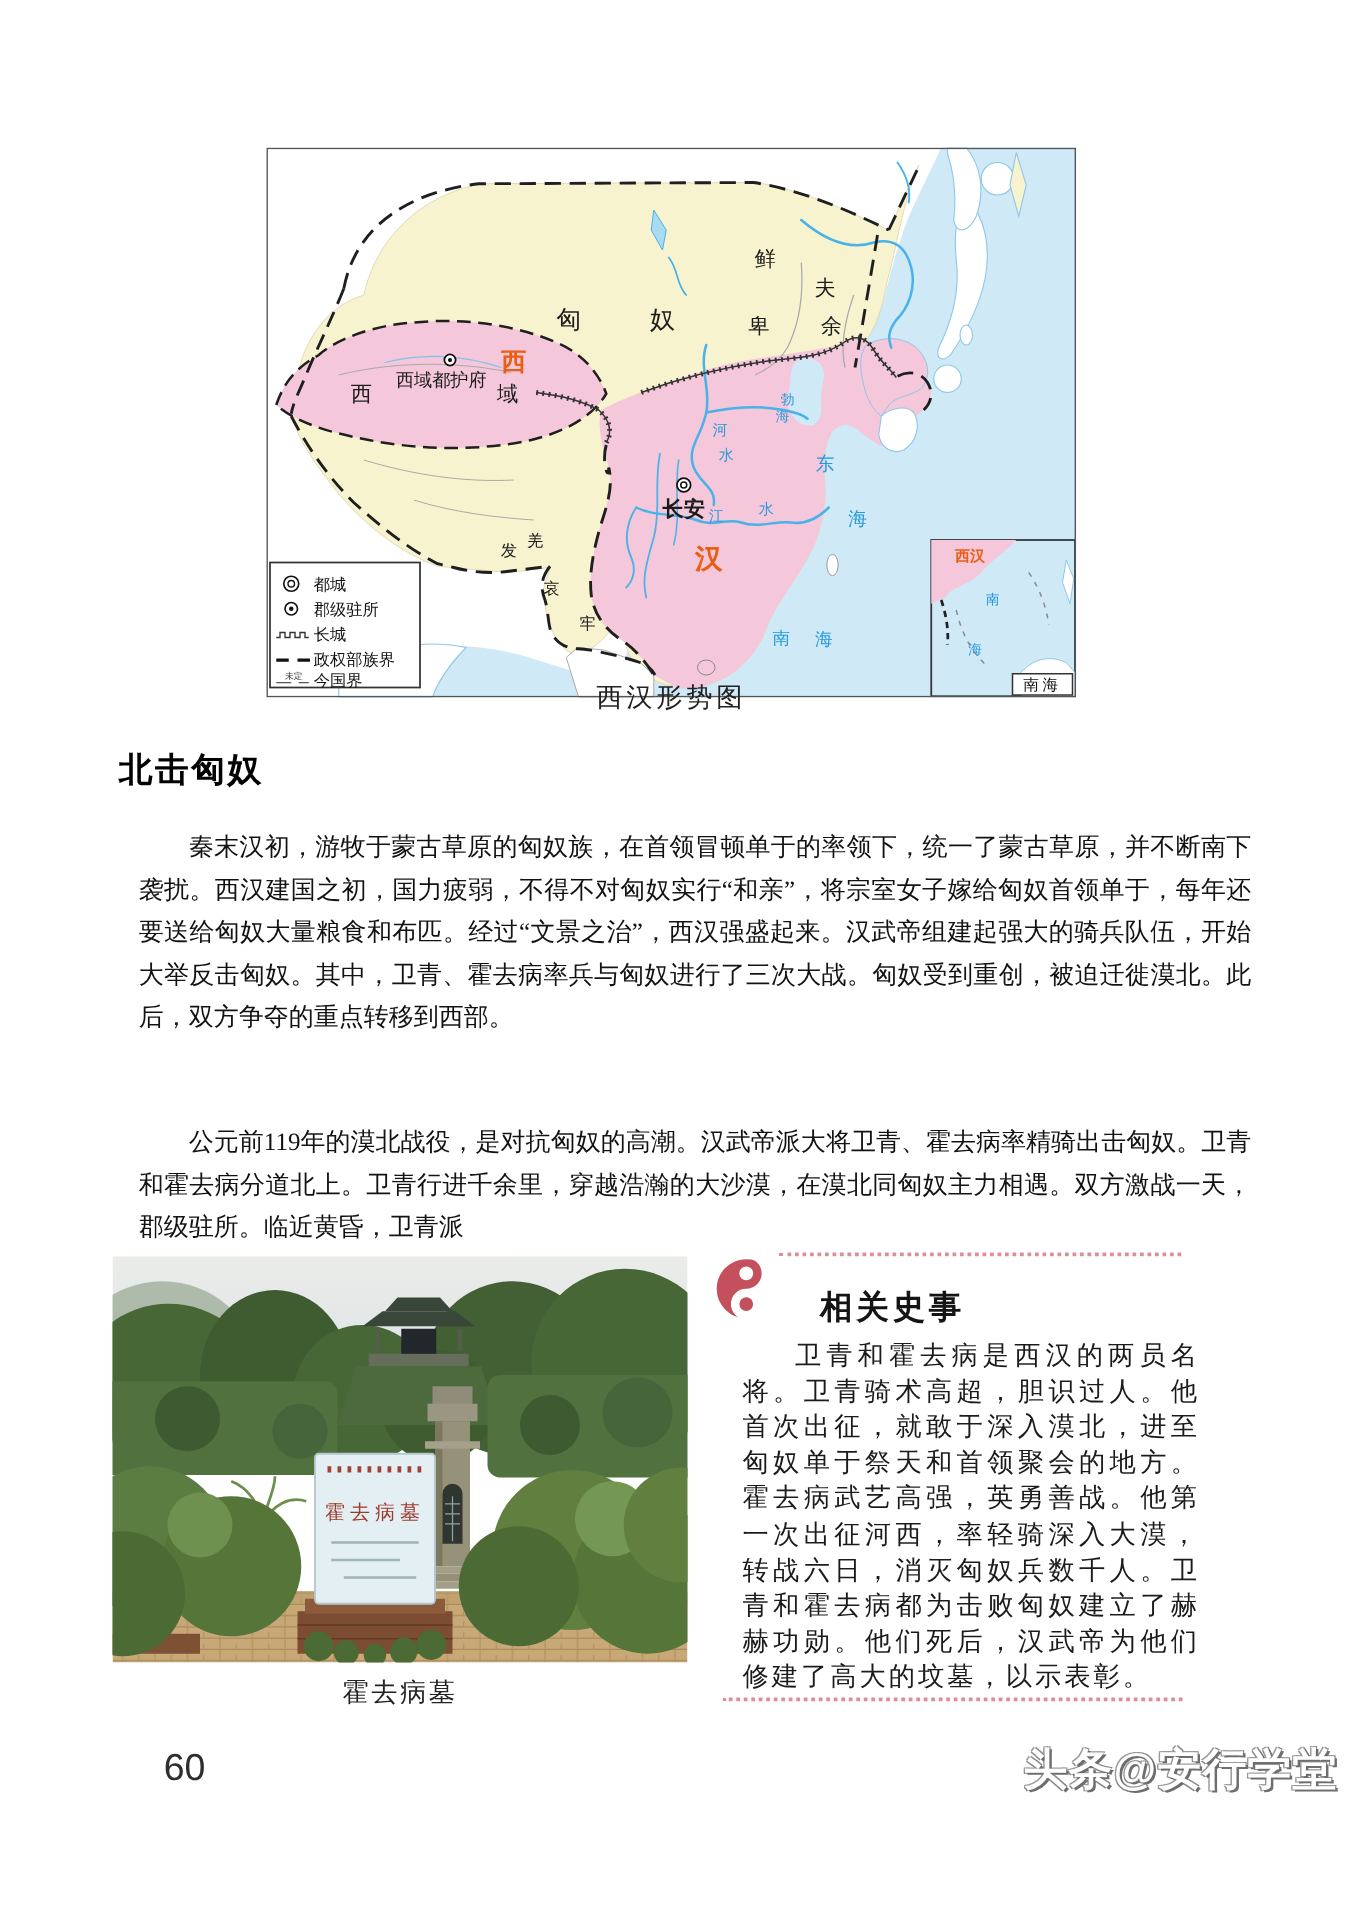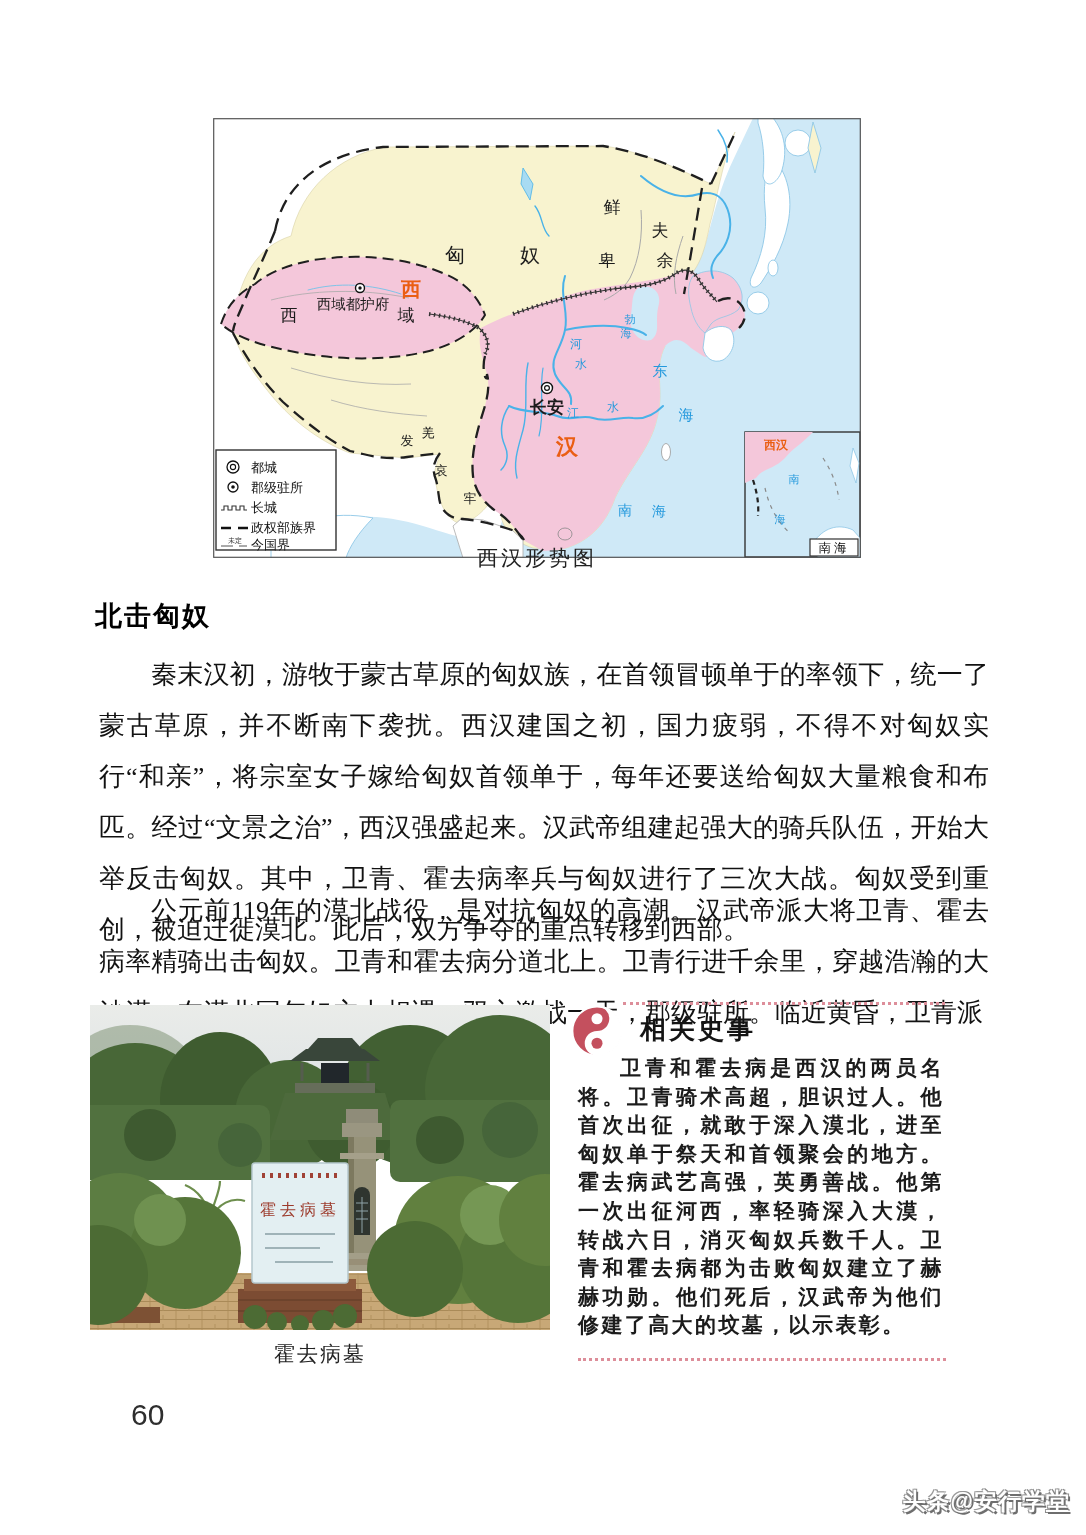--- a/index.html
+++ b/index.html
@@ -3,40 +3,40 @@
 <meta charset="utf-8">
 <style>
   html,body{margin:0;padding:0;background:#fff;}
   .page{position:relative;width:1086px;height:1535px;background:#ffffff;overflow:hidden;
         font-family:"Liberation Serif",serif;color:#111;}
   .map-figure{position:absolute;left:213px;top:118px;width:648px;height:440px;}
   .map-caption{position:absolute;left:213px;top:544px;width:648px;text-align:center;
         font-size:21px;letter-spacing:3px;color:#222;}
   .heading{position:absolute;left:95px;top:598px;margin:0;font-family:"Liberation Sans",sans-serif;
         font-weight:bold;font-size:27px;color:#000;letter-spacing:2px;}
-  .para{position:absolute;left:95px;width:890px;margin:4px;font-size:26px;line-height:51px;
+  .para{position:absolute;left:95px;width:890px;margin:16px;font-size:20px;line-height:34px;
         text-align:justify;text-indent:2em;color:#121212;}
   .para1{top:645px;}
   .para2{top:881px;}
   .photo{position:absolute;left:90px;top:1005px;width:460px;height:325px;}
   .photo-caption{position:absolute;left:90px;top:1340px;width:460px;text-align:center;
         font-size:21px;letter-spacing:2px;color:#222;}
   .sidebar-dotted{position:absolute;height:0;border-top:3px dotted #dd8e9a;}
   .dot-top{left:623px;top:1002px;width:322px;}
   .dot-bottom{left:578px;top:1358px;width:368px;}
   .sidebar-icon{position:absolute;left:570px;top:1004px;width:54px;height:54px;}
-  .sidebar-title{position:absolute;left:640px;top:1012px;margin:0;
+  .sidebar-title{position:absolute;left:640px;top:1012px;margin:16px;
         font-family:"Liberation Sans",sans-serif;font-weight:bold;font-size:26px;color:#141414;letter-spacing:3px;}
-  .sidebar-body{position:absolute;left:578px;top:1054px;width:366px;margin:0;
-        font-size:21px;line-height:28.6px;letter-spacing:2.4px;text-align:justify;text-indent:2em;color:#1b1b1b;font-weight:bold;}
+  .sidebar-body{position:absolute;left:578px;top:1054px;width:366px;margin:16px;
+        font-size:21px;line-height:28.6px;letter-spacing:2.4px;text-align:justify;text-indent:2em;color:#1b1b1b;}
   .footer{position:absolute;left:95px;top:1398px;display:flex;align-items:baseline;margin-left:36px;}
   .footer-page{font-family:"Liberation Sans",sans-serif;font-size:30px;color:#2e2e2e;}
   .footer-book{margin-left:36px;font-size:22px;letter-spacing:3px;color:#9b9b9b;}
-  .watermark{position:absolute;right:16px;top:1486px;font-family:"Liberation Sans",sans-serif;
-        font-weight:bold;font-size:23px;letter-spacing:1px;color:#ffffff;
+  .watermark{position:absolute;right:16px;top:1392px;font-family:"Liberation Sans",sans-serif;
+        font-weight:bold;font-size:35px;letter-spacing:1px;color:#ffffff;
         text-shadow:2px 2px 0 #6e6e6e,-1px -1px 0 #9a9a9a,1px -1px 0 #8a8a8a,-1px 1px 0 #8a8a8a;}
   svg text{font-family:"Liberation Serif",serif;}
 </style>
 </head>
 <body>
 
 <div class="page">
 
   <figure class="map-figure" style="margin:0;">
     <svg viewBox="0 0 648 440" width="648" height="440">

